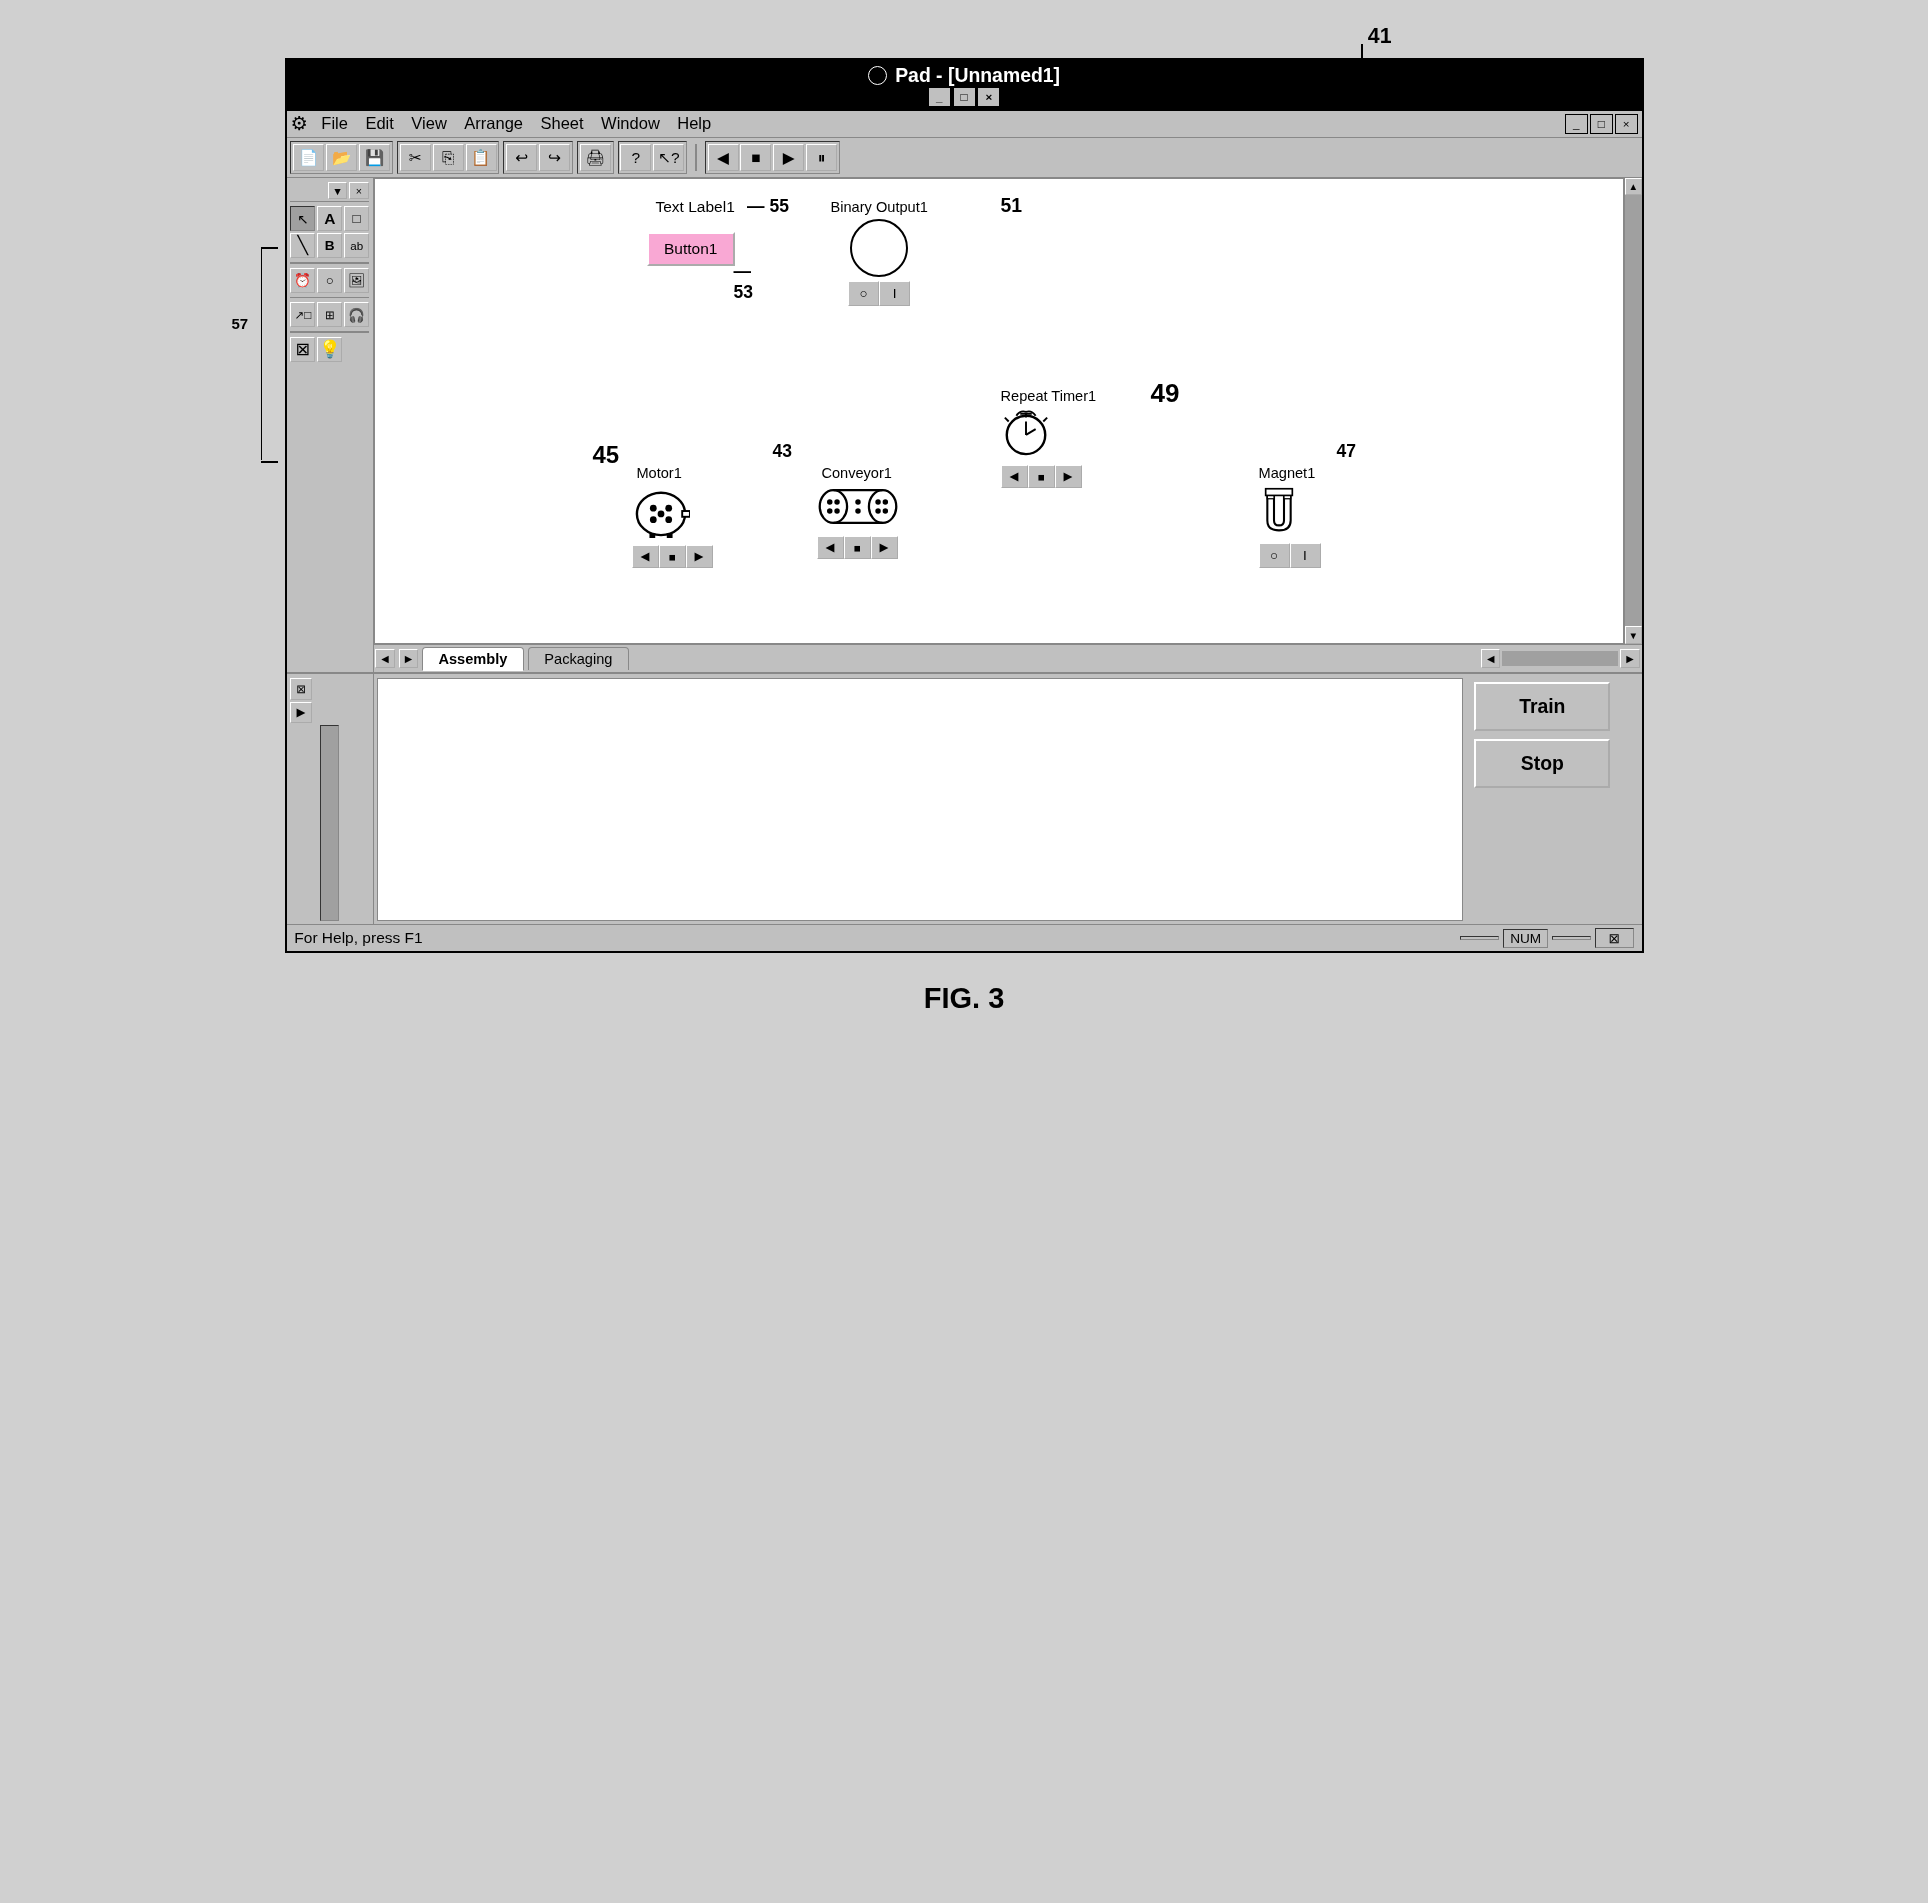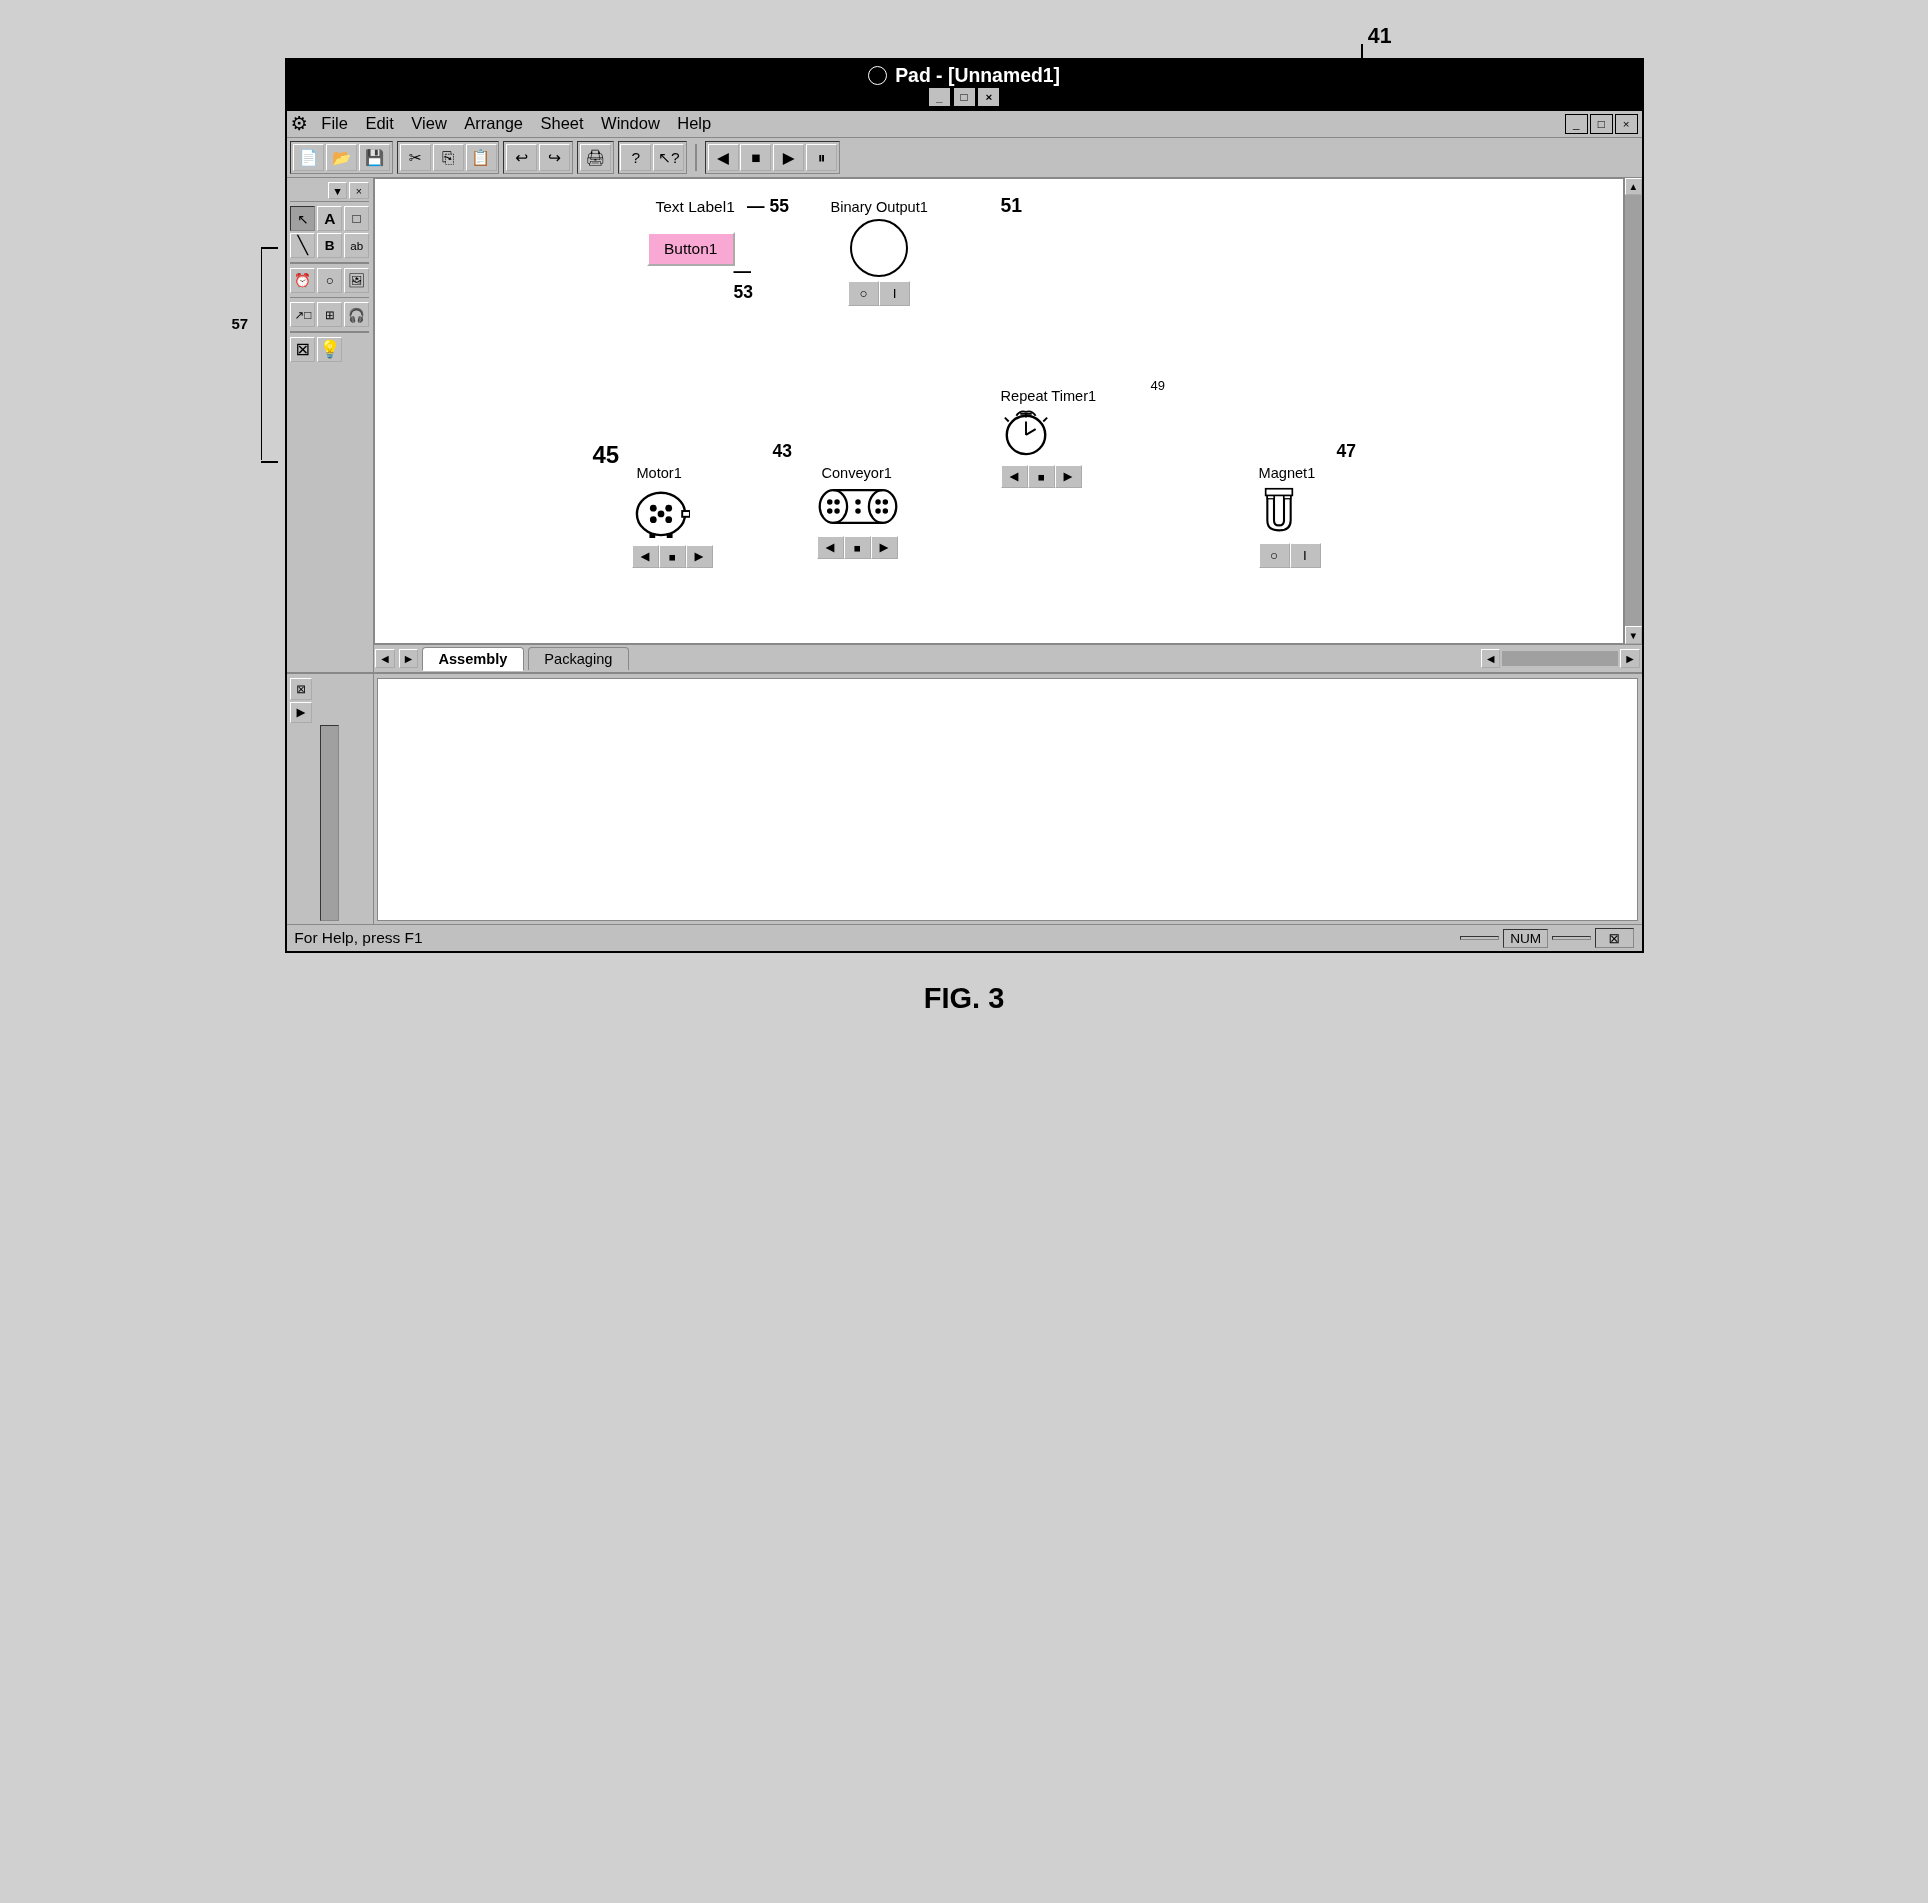--- a/index.html
+++ b/index.html
@@ -595,21 +595,21 @@
                 <div class="big-circle"></div>
                 <div class="on-off-strip">
                   <div class="off-btn">○</div>
                   <div class="on-btn">I</div>
                 </div>
               </div>
             </div>
 
             <div style="position:absolute; left:626px; top:209px;">
               <div style="font-size:14.6px; margin-bottom:3.9px; white-space:nowrap;">Repeat Timer1</div>
-              <div style="font-size:13px; font-weight:normal; position:absolute; left:150px; top:-9.7px;text-align:center;">49</div>
+              <div style="font-size:26px; font-weight:bold; position:absolute; left:150px; top:-9.7px;text-align:center;">49</div>
               <svg class="timer-svg" viewBox="0 0 52 52">
                 <circle cx="26" cy="28" r="20" fill="white" stroke="black" stroke-width="2.5"></circle>
                 <line x1="26" y1="28" x2="26" y2="14" stroke="black" stroke-width="2"></line>
                 <line x1="26" y1="28" x2="36" y2="22" stroke="black" stroke-width="2"></line>
                 <line x1="20" y1="6" x2="32" y2="6" stroke="black" stroke-width="2"></line>
                 <line x1="26" y1="6" x2="26" y2="10" stroke="black" stroke-width="2"></line>
                 <line x1="44" y1="14" x2="48" y2="10" stroke="black" stroke-width="2"></line>
                 <line x1="8" y1="14" x2="4" y2="10" stroke="black" stroke-width="2"></line>
 
                 <path d="M16,8 Q20,2 26,4 Q32,2 36,8" fill="none" stroke="black" stroke-width="2"></path>
@@ -715,20 +715,24 @@
       </div>
     </div>
 
     <div class="bottom-panel">
       <div class="bottom-left">
         <div class="bottom-left-btn">⊠</div>
         <div class="bottom-left-btn">▶</div>
         <div class="bottom-slider"></div>
       </div>
       <div class="bottom-content"></div>
+      <div class="bottom-right">
+        <button class="action-btn">Train</button>
+        <button class="action-btn">Stop</button>
+      </div>
     </div>
 
     <div class="status-bar">
       <span>For Help, press F1</span>
       <div class="status-right">
         <div class="status-box"></div>
         <div class="status-box">NUM</div>
         <div class="status-box"></div>
         <div class="status-box">⊠</div>
       </div>

